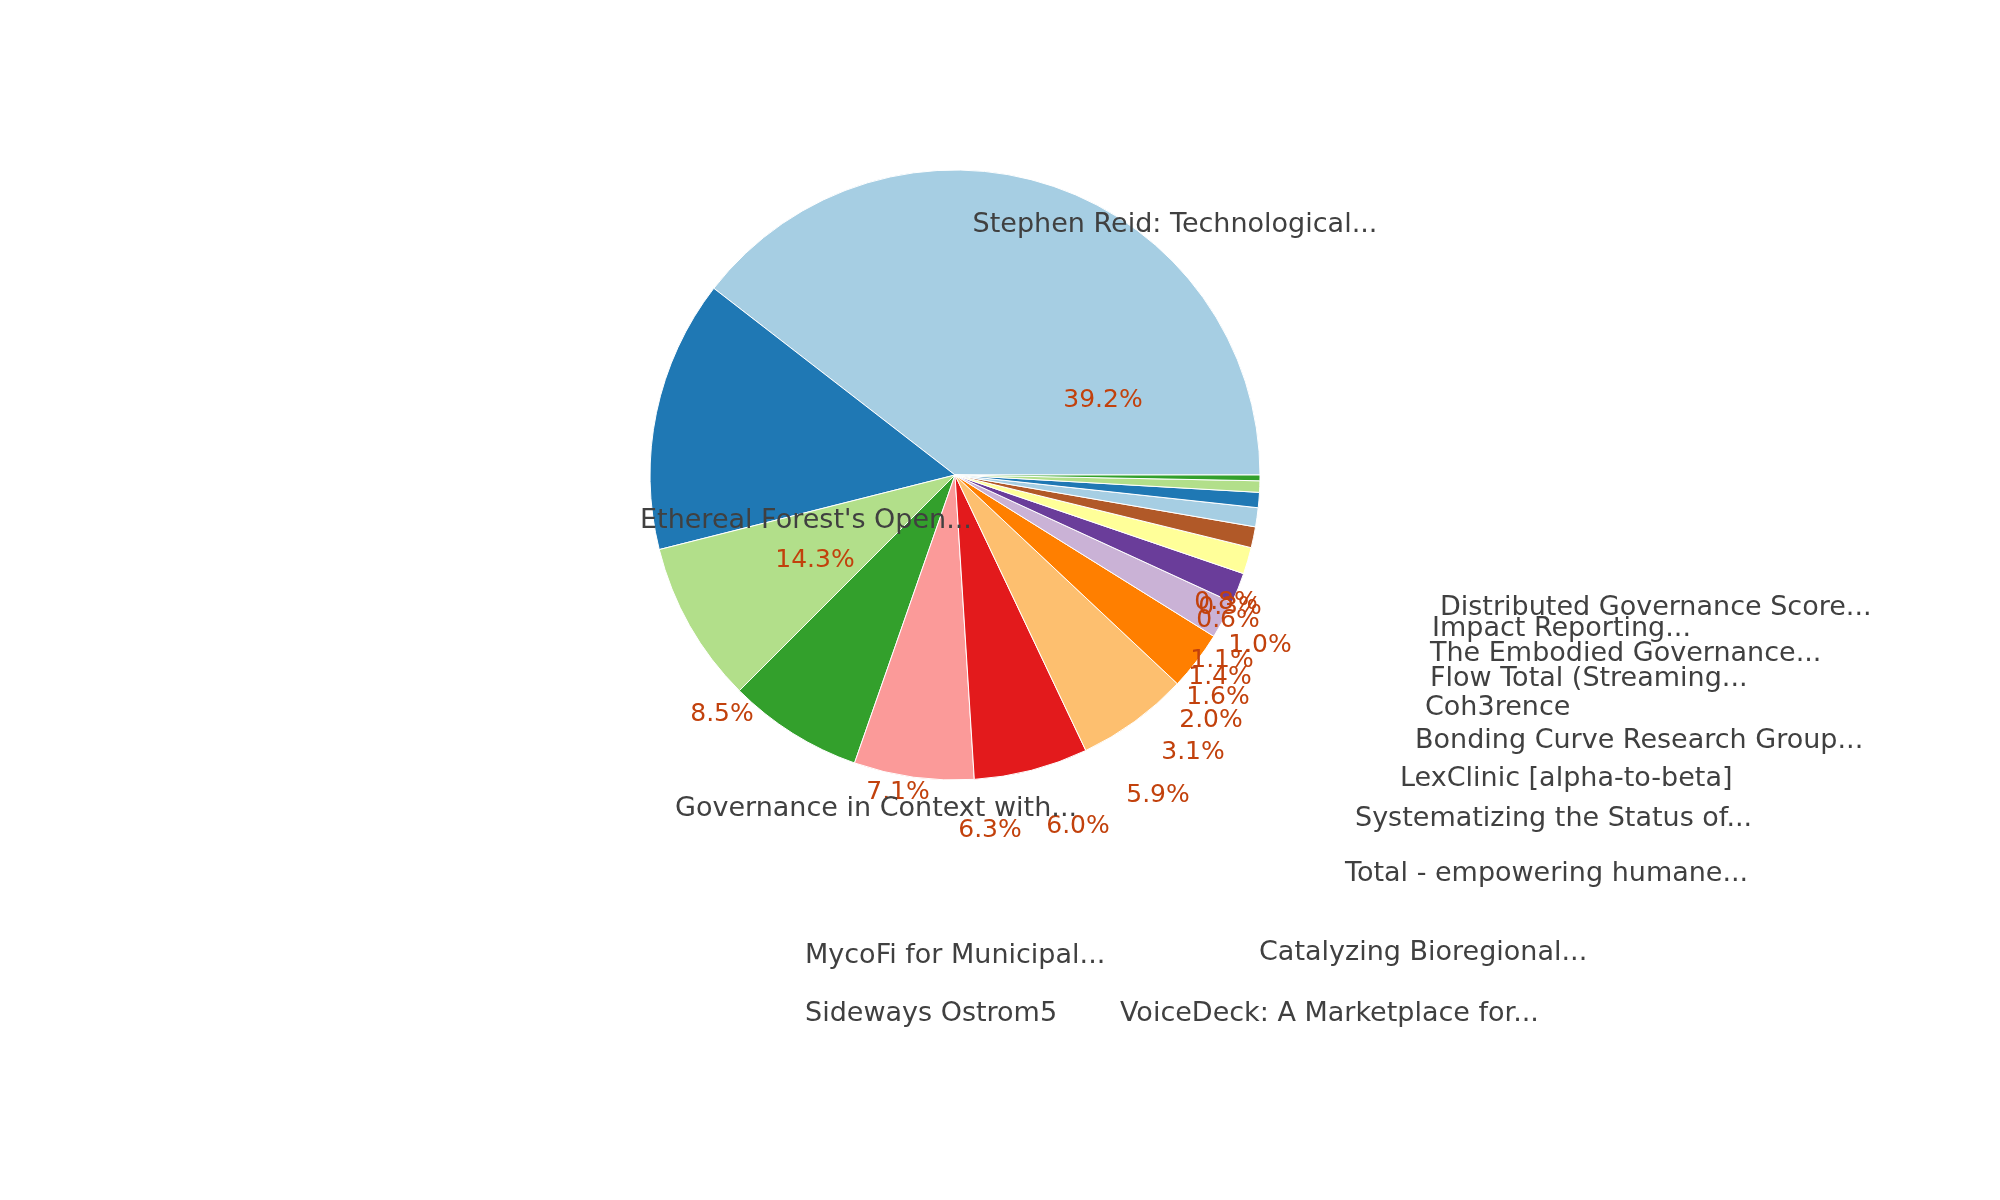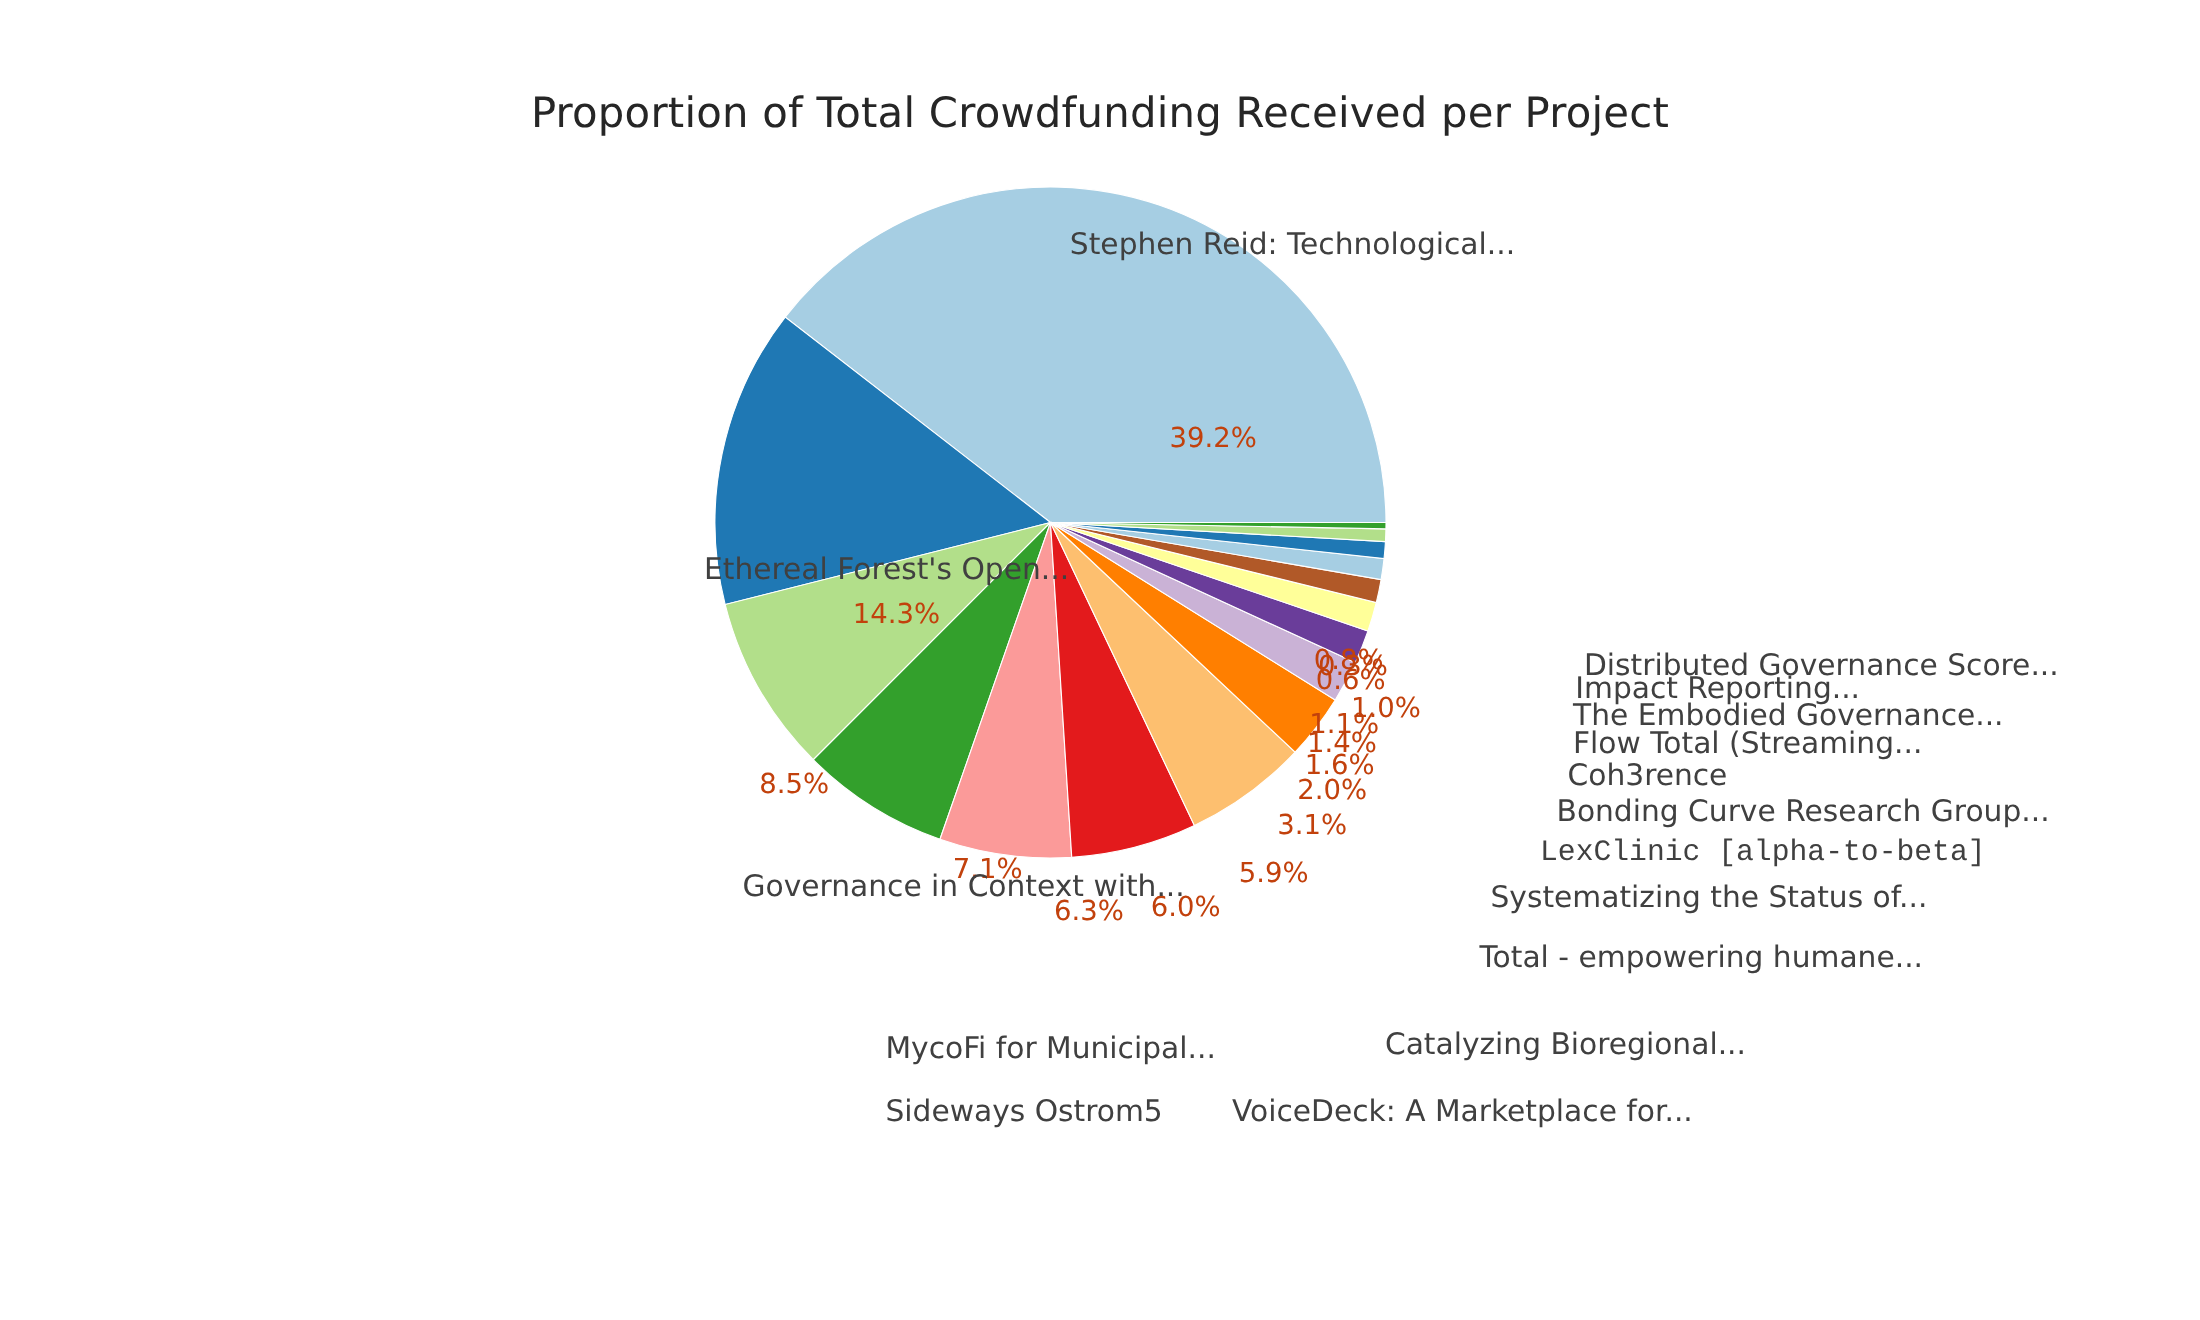--- a/index.html
+++ b/index.html
@@ -58,21 +58,20 @@
     white-space: nowrap;
   }
   .cat-label.right { transform: translate(0, -50%); }
   .cat-label.center{ transform: translate(-50%, -50%); }
 </style>
 </head>
 <body>
 
 <div id="chart-root">
 
-  <div id="chart-title">Proportion of Total Crowdfunding Received per Project</div>
 
   <div id="pie-box">
     <svg id="pie-svg" viewBox="0 0 620 620">
       <g id="slices">
           <path d="M 310 310 L 615.00 310.00 A 305 305 0 0 0 68.81 123.31 Z" fill="#a6cee3" stroke="#ffffff" stroke-width="1"></path>
           <path d="M 310 310 L 68.81 123.31 A 305 305 0 0 0 14.26 384.58 Z" fill="#1f78b4" stroke="#ffffff" stroke-width="1"></path>
           <path d="M 310 310 L 14.26 384.58 A 305 305 0 0 0 94.33 525.67 Z" fill="#b2df8a" stroke="#ffffff" stroke-width="1"></path>
           <path d="M 310 310 L 94.33 525.67 A 305 305 0 0 0 209.53 597.98 Z" fill="#33a02c" stroke="#ffffff" stroke-width="1"></path>
           <path d="M 310 310 L 209.53 597.98 A 305 305 0 0 0 329.31 614.39 Z" fill="#fb9a99" stroke="#ffffff" stroke-width="1"></path>
           <path d="M 310 310 L 329.31 614.39 A 305 305 0 0 0 440.84 585.51 Z" fill="#e31a1c" stroke="#ffffff" stroke-width="1"></path>
@@ -109,21 +108,21 @@
       <div class="pct-label" style="left: 1230px; top: 605px;">0.3%</div>
       <div class="cat-label center" style="left: 1175px; top: 222px;">Stephen Reid: Technological...</div>
       <div class="cat-label right" style="left: 640px; top: 518px;">Ethereal Forest's Open...</div>
       <div class="cat-label right" style="left: 675px; top: 806px;">Governance in Context with...</div>
       <div class="cat-label right" style="left: 805px; top: 953px;">MycoFi for Municipal...</div>
       <div class="cat-label right" style="left: 805px; top: 1011px;">Sideways Ostrom5</div>
       <div class="cat-label right" style="left: 1120px; top: 1011px;">VoiceDeck: A Marketplace for...</div>
       <div class="cat-label right" style="left: 1259px; top: 950px;">Catalyzing Bioregional...</div>
       <div class="cat-label right" style="left: 1345px; top: 871px;">Total - empowering humane...</div>
       <div class="cat-label right" style="left: 1355px; top: 816px;">Systematizing the Status of...</div>
-      <div class="cat-label right" style="left: 1400px; top: 776px; font-family: Liberation Mono, monospace;">LexClinic [alpha-to-beta]</div>
+      <div class="cat-label right" style="left: 1400px; top: 776px;">LexClinic [alpha-to-beta]</div>
       <div class="cat-label right" style="left: 1415px; top: 738px;">Bonding Curve Research Group...</div>
       <div class="cat-label right" style="left: 1425px; top: 705px;">Coh3rence</div>
       <div class="cat-label right" style="left: 1430px; top: 676px;">Flow Total (Streaming...</div>
       <div class="cat-label right" style="left: 1430px; top: 651px;">The Embodied Governance...</div>
       <div class="cat-label right" style="left: 1432px; top: 626px;">Impact Reporting...</div>
       <div class="cat-label right" style="left: 1440px; top: 605px;">Distributed Governance Score...</div>
     </div>
 
 </div>
 

